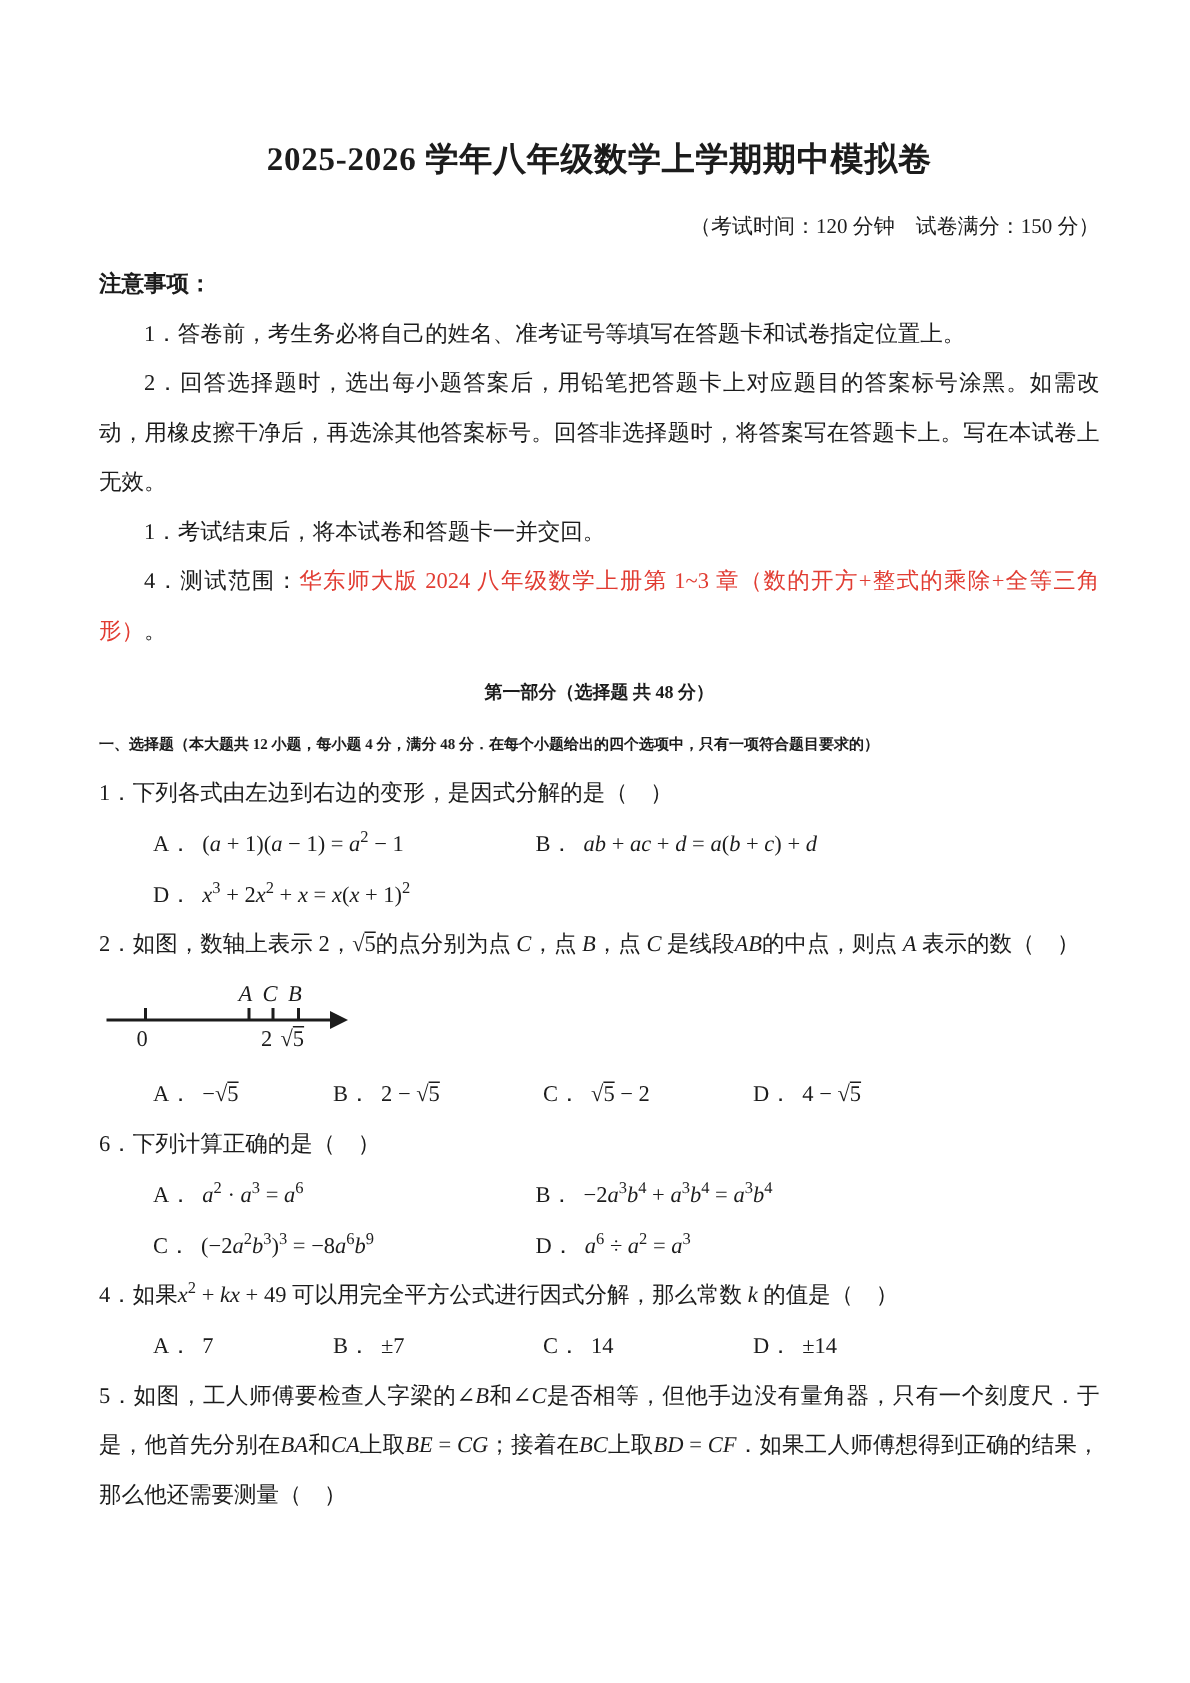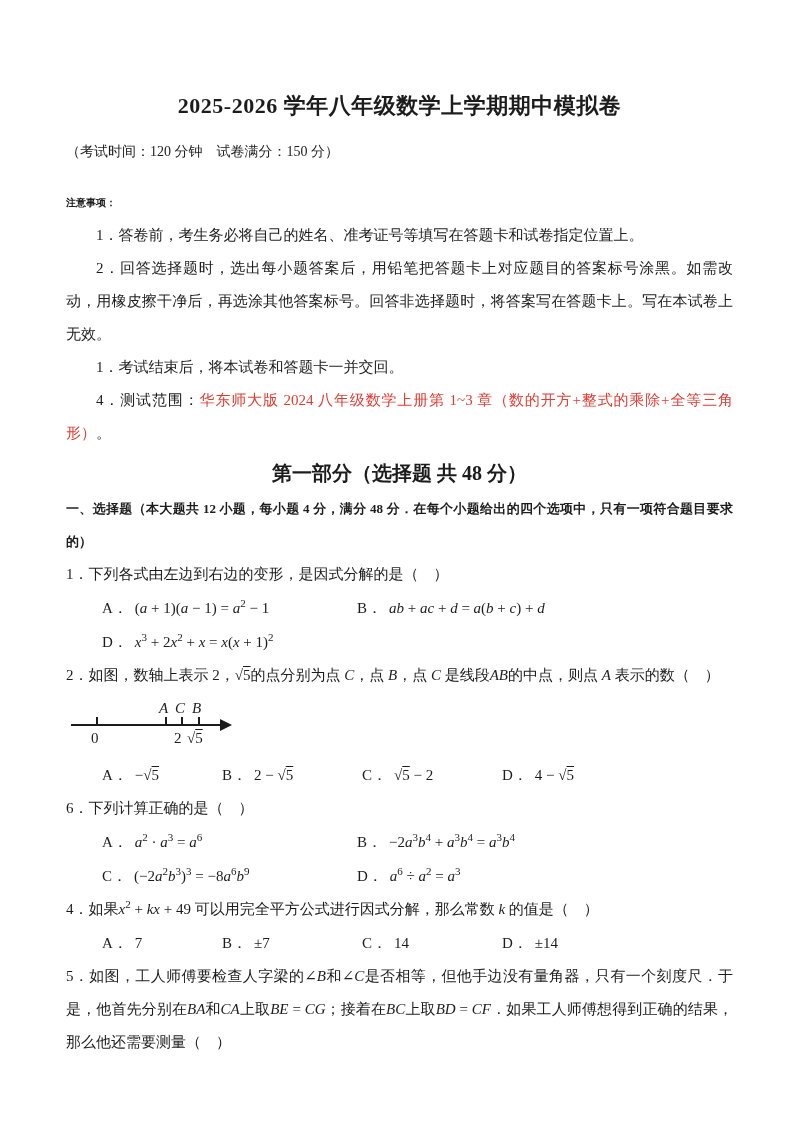--- a/index.html
+++ b/index.html
@@ -5,28 +5,28 @@
   * { box-sizing: border-box; }
   html,body { margin:0; padding:0; }
   body {
     width:793px; height:1122px; background:#ffffff; overflow:hidden;
     font-family:"Liberation Serif","DejaVu Serif",serif;
     color:#1c1c1c;
   }
   .page { padding:92px 60px 0 66px; width:793px; }
 
   .title { margin:0; text-align:center; font-size:22px; font-weight:bold; line-height:28px; letter-spacing:0.5px; }
-  .subtitle { margin:22px 0 0; text-align:left; font-size:14px; line-height:20px; }
+  .subtitle { margin:22px 0 0; text-align:right; font-size:14px; line-height:20px; }
 
-  .notice-heading { margin:24px 0 0; font-size:10px; font-weight:bold; line-height:33px;font-family:Liberation Serif, serif; }
+  .notice-heading { margin:12px 0 0; font-size:15px; font-weight:bold; line-height:33px;font-family:Liberation Serif, serif; }
   .notice { margin:0; font-size:15px; line-height:33px; text-indent:30px; text-align:justify; }
   .red { color:#e13c32; }
 
-  .section-heading { margin:8px 0 0; text-align:center; font-size:20px; font-weight:bold; line-height:30px; }
-  .intro { margin:4px 0 0; font-size:13px; font-weight:bold; line-height:33px; text-align:justify; }
+  .section-heading { margin:8px 0 0; text-align:center; font-size:12px; font-weight:bold; line-height:30px; }
+  .intro { margin:4px 0 0; font-size:10px; font-weight:bold; line-height:33px; text-align:justify; }
 
   .question { margin:0; }
   .stem { margin:0; font-size:15px; line-height:33px; text-align:justify; }
   .options { display:grid; margin-left:36px; font-size:15px; line-height:34px; }
   .cols-2 { grid-template-columns:255px 1fr; }
   .cols-4 { grid-template-columns:120px 140px 140px 1fr; }
   .opt-label { margin-right:7px; }
   sup { font-size:11px; line-height:0; vertical-align:super; }
   i { font-style:italic; }
   .ov { text-decoration:overline; }

